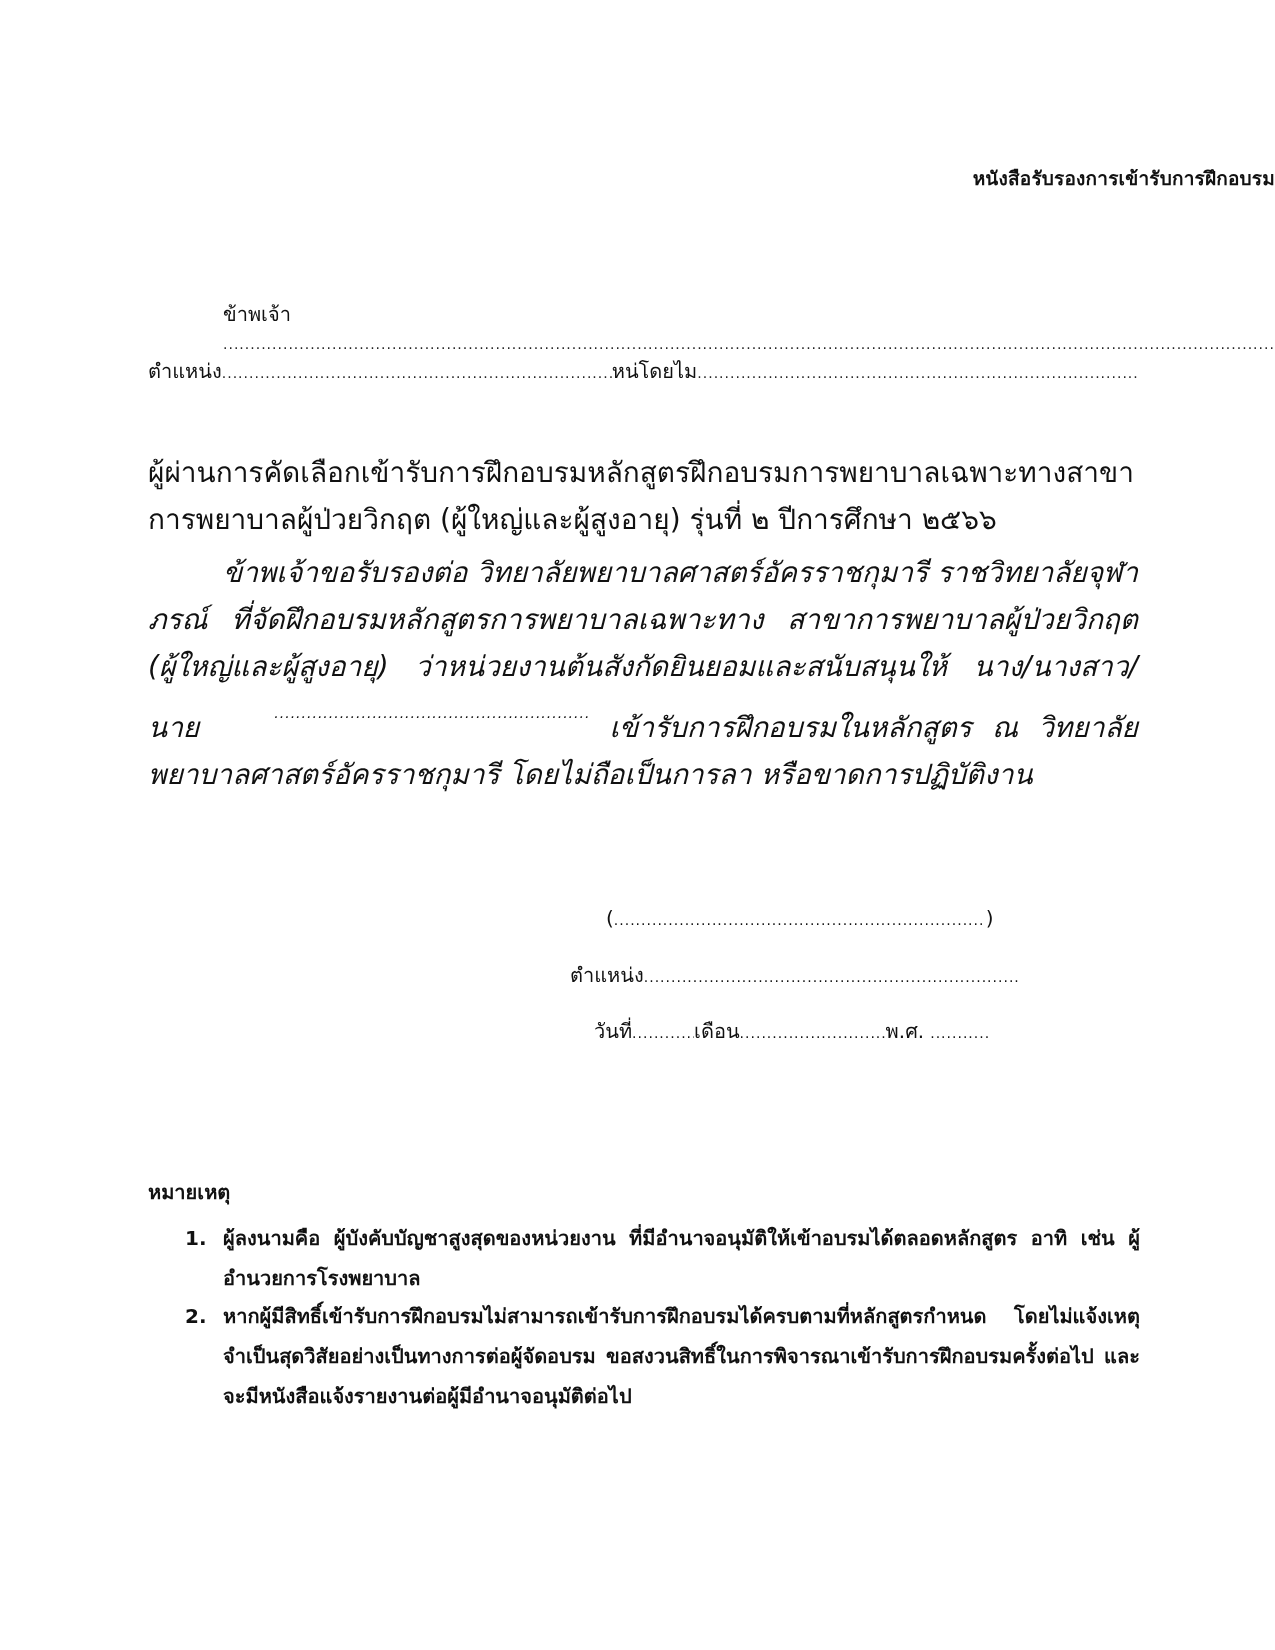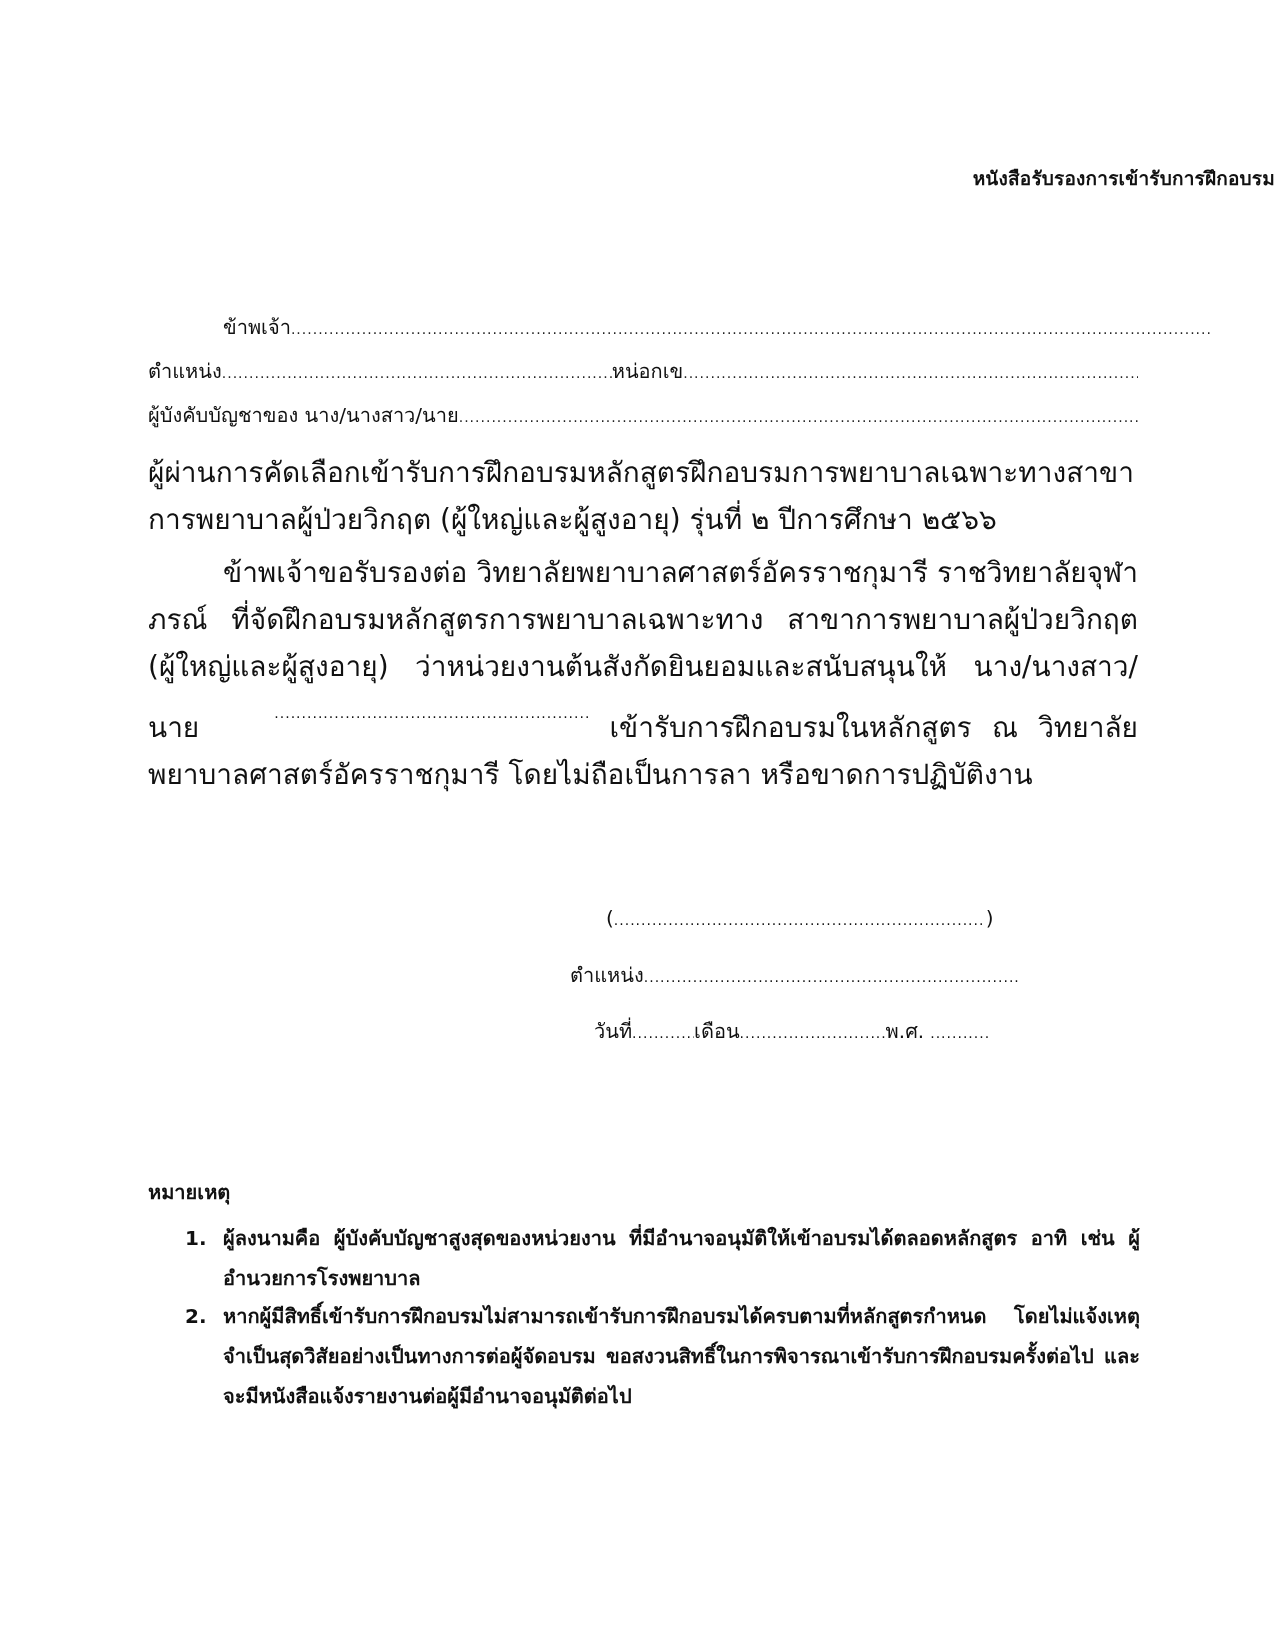--- a/index.html
+++ b/index.html
@@ -26,40 +26,36 @@
   .fixdots { display: inline-block; overflow: hidden; white-space: nowrap; font-size: 14px; letter-spacing: 1px; vertical-align: baseline; }
   .fixdots::before { content: "............................................................................................................................................................"; }
 </style>
 </head>
 <body>
 
 <div class="page">
 
   <div class="title">หนังสือรับรองการเข้ารับการฝึกอบรม</div>
 
-  <div class="line indent" style="top:312px;">
+  <div class="line indent" style="top:299px;flex-direction:column;">
     <span>ข้าพเจ้า</span>
     <span class="dots"></span>
   </div>
 
   <div class="line" style="top:356px;">
     <span>ตำแหน่ง</span>
     <span class="dots" style="flex:none;width:390px;"></span>
-    <span>หน่อกเข</span>
+    <span>หน่โดยไม</span>
     <span class="dots"></span>
   </div>
 
-  <div class="line" style="top:400px;">
-    <span>ผู้บังคับบัญชาของ นาง/นางสาว/นาย</span>
-    <span class="dots"></span>
-  </div>
 
   <div class="para" style="top:449px;">ผู้ผ่านการคัดเลือกเข้ารับการฝึกอบรมหลักสูตรฝึกอบรมการพยาบาลเฉพาะทางสาขาการพยาบาลผู้ป่วยวิกฤต (ผู้ใหญ่และผู้สูงอายุ) รุ่นที่ ๒ ปีการศึกษา ๒๕๖๖</div>
 
-  <div class="para" style="top:549px; text-indent:75px;">
+  <div class="para" style="top:549px; text-indent:75px;font-style:italic;">
     <span>ข้าพเจ้าขอรับรองต่อ วิทยาลัยพยาบาลศาสตร์อัครราชกุมารี ราชวิทยาลัยจุฬาภรณ์ ที่จัดฝึกอบรมหลักสูตรการพยาบาลเฉพาะทาง สาขาการพยาบาลผู้ป่วยวิกฤต (ผู้ใหญ่และผู้สูงอายุ) ว่าหน่วยงานต้นสังกัดยินยอมและสนับสนุนให้ นาง/นางสาว/นาย</span><span class="fixdots" style="width:390px;"></span>
     <span>เข้ารับการฝึกอบรมในหลักสูตร ณ วิทยาลัยพยาบาลศาสตร์อัครราชกุมารี โดยไม่ถือเป็นการลา หรือขาดการปฏิบัติงาน</span>
   </div>
 
 
   <div class="sig" style="left:606px; top:903px;">
     <span>(</span>
     <span class="fixdots" style="width:372px;"></span>
     <span>)</span>
   </div>

